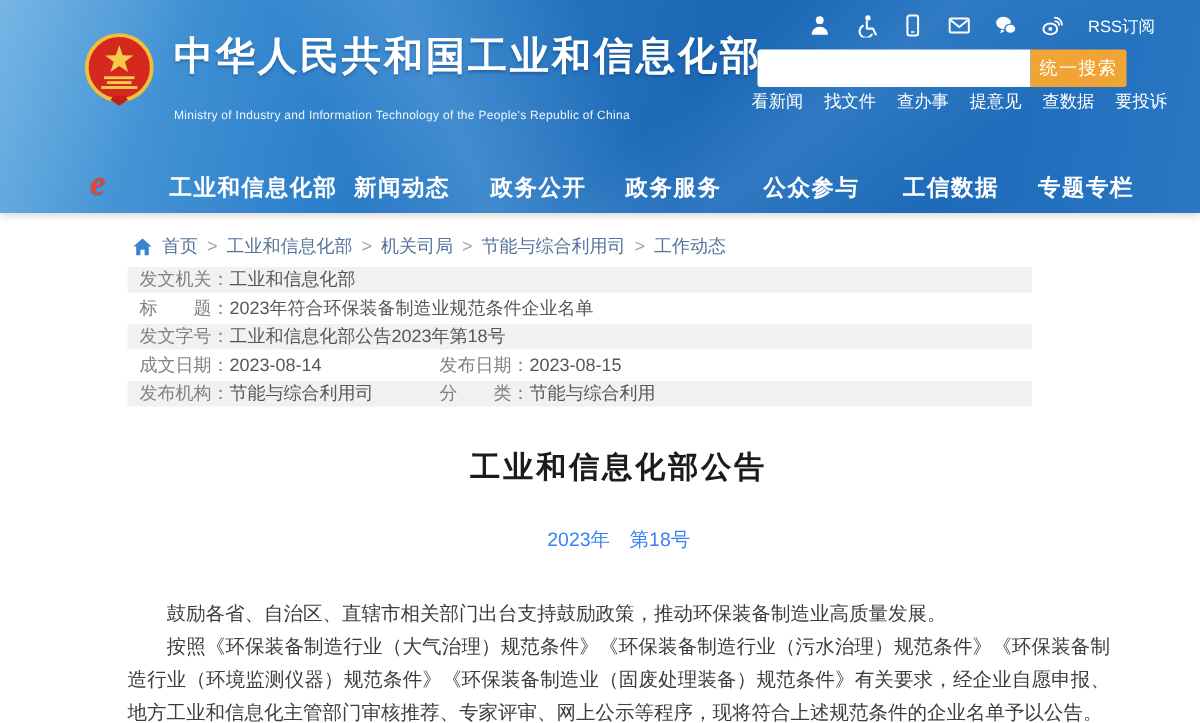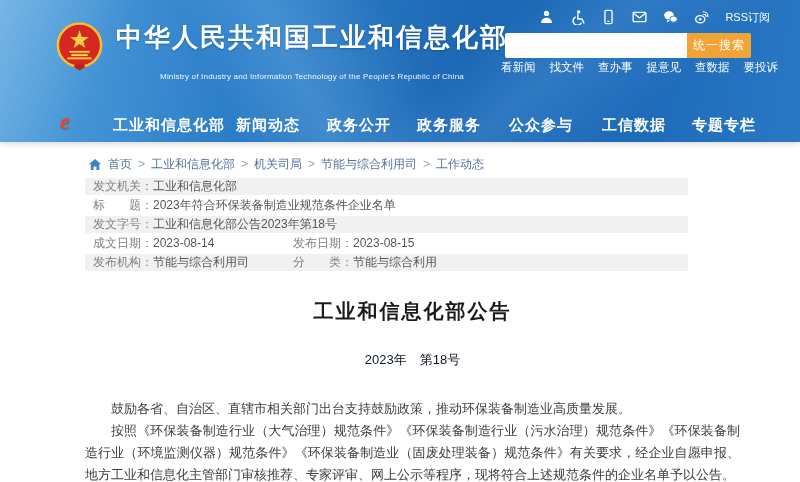--- a/index.html
+++ b/index.html
@@ -38,21 +38,21 @@
 
   .brand {
     position: absolute;
     left: 56px;
     top: 22px;
     display: flex;
     align-items: flex-start;
     z-index: 4;
   }
   .emblem { width: 47px; height: 50px; flex: 0 0 auto; cursor: default; }
-  .brand-text { margin-left: 13px; text-align: center; }
+  .brand-text { margin-left: 13px; }
   .brand-title {
     color: #ffffff;
     font-size: 26px;
     font-weight: bold;
     letter-spacing: 2px;
     line-height: 30px;
     text-shadow: 0 1px 2px rgba(0,40,90,0.35);
     white-space: nowrap;
   }
   .brand-sub {
@@ -180,21 +180,21 @@
     text-align: center;
     font-size: 20px;
     font-weight: bold;
     color: #1b1b1b;
     letter-spacing: 2px;
     margin-top: 27px;
   }
   .article-issue {
     text-align: center;
     font-size: 13px;
-    color: #0f172a;
+    color: #3b82f6;
     margin-top: 26px;
     white-space: pre;
   }
   .article-body { margin-top: 29px; }
   .article-body p {
     font-size: 13px;
     color: #3d3d3d;
     line-height: 22px;
     text-indent: 2em;
     text-align: justify;

